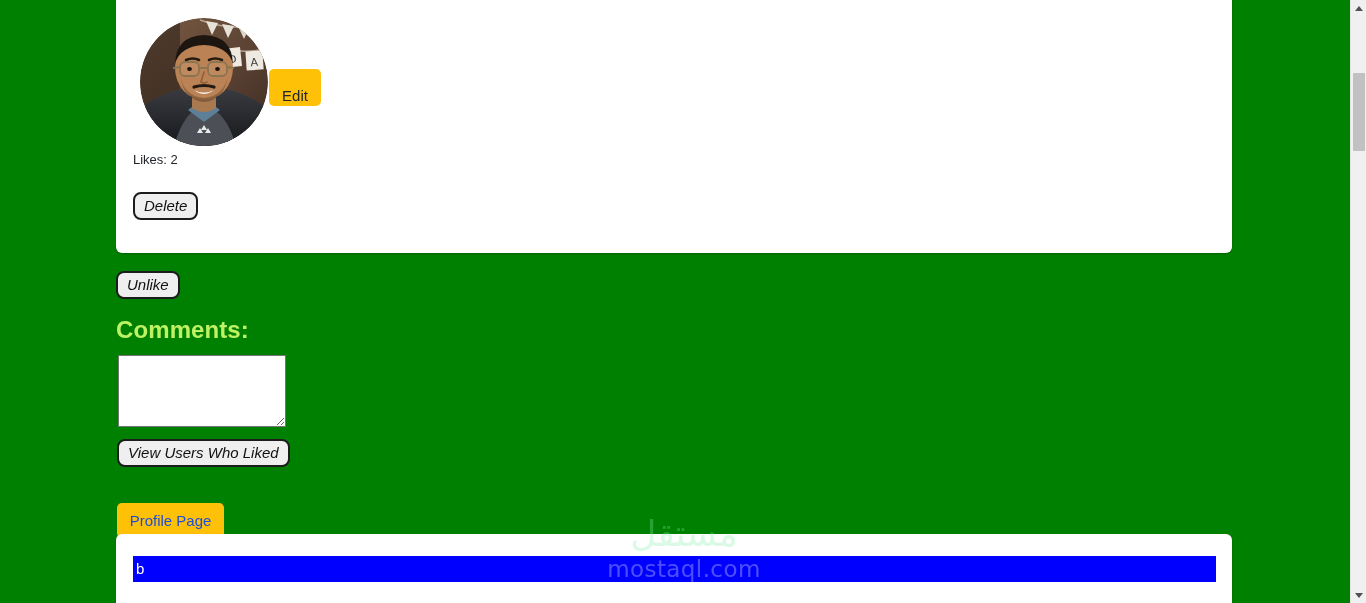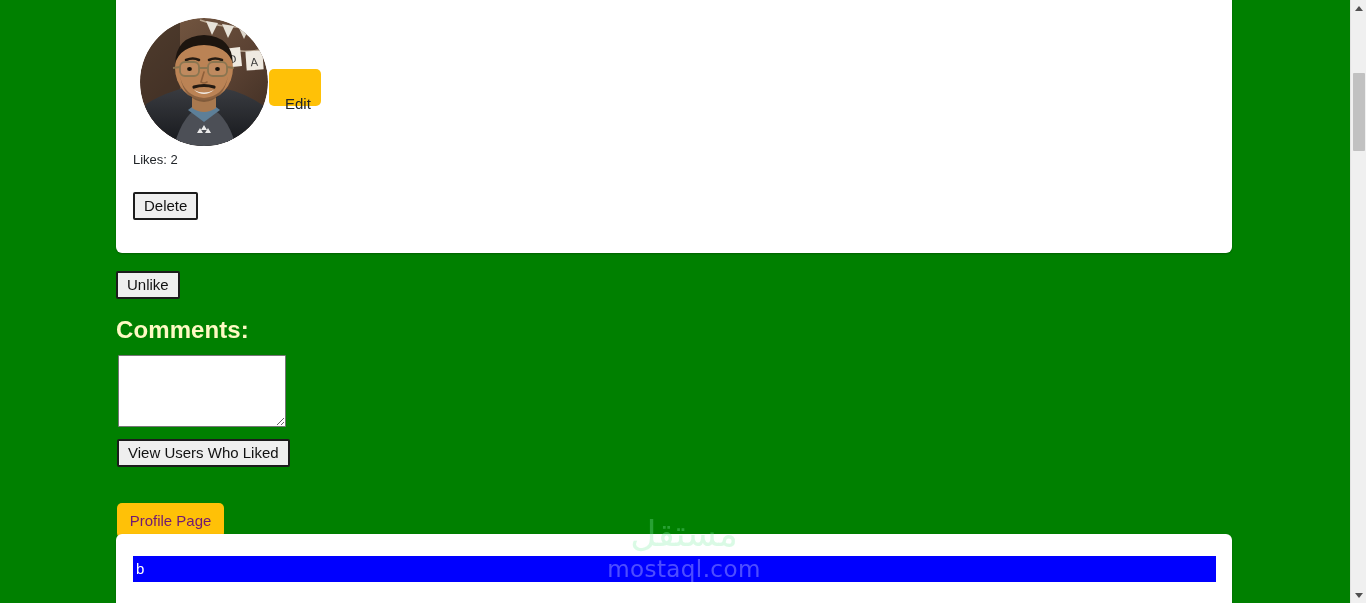--- a/index.html
+++ b/index.html
@@ -51,66 +51,67 @@
     position: absolute;
     left: 153px; top: 83px;
     width: 52px; height: 37px;
     background: #ffc107;
     border: none;
     border-radius: 5px;
     font-size: 15px;
     color: #212529;
     font-family: "Liberation Sans", sans-serif;
     cursor: pointer;
-    padding: 16px;
+    padding: 8px;
     line-height: 37px;
     text-align: center;
   }
 
   #likes-text {
     position: absolute;
     left: 17px; top: 166px;
     font-size: 13px;
     color: #212529;
     white-space: nowrap;
   }
 
   
   .native-btn {
     background: #efefef;
     border: 2px solid #1c1c1c;
-    border-radius: 2px;
+    border-radius: 8px;
     font-size: 15px;
     font-family: "Liberation Sans", sans-serif;
     color: #111;
     padding: 3px 9px;
     cursor: pointer;
     line-height: 18px;
     white-space: nowrap;
+    font-style: italic;
   }
 
   #delete-button {
     position: absolute;
     left: 17px; top: 206px;
   }
 
   
   #unlike-button {
     position: absolute;
     left: 116px; top: 271px;
   }
 
   
   #comments-heading {
     position: absolute;
     left: 116px; top: 316px;
     margin: 0;
     font-size: 24px;
     font-weight: bold;
-    color: #fef9c3;
+    color: #bef264;
     letter-spacing: .1px;
   }
 
   #comment-textarea {
     position: absolute;
     left: 118px; top: 355px;
     width: 168px; height: 72px;
     background: #ffffff;
     border: 1px solid #767676;
     border-radius: 1px;
@@ -133,21 +134,21 @@
 
   
   #profile-page-button {
     position: absolute;
     left: 117px; top: 503px;
     width: 107px; height: 35px;
     background: #ffc107;
     border: none;
     border-radius: 5px;
     font-size: 15px;
-    color: #701a75;
+    color: #1d4ed8;
     font-family: "Liberation Sans", sans-serif;
     cursor: pointer;
     padding: 0;
     line-height: 35px;
     text-align: center;
   }
 
   
   #lower-card {
     position: absolute;

